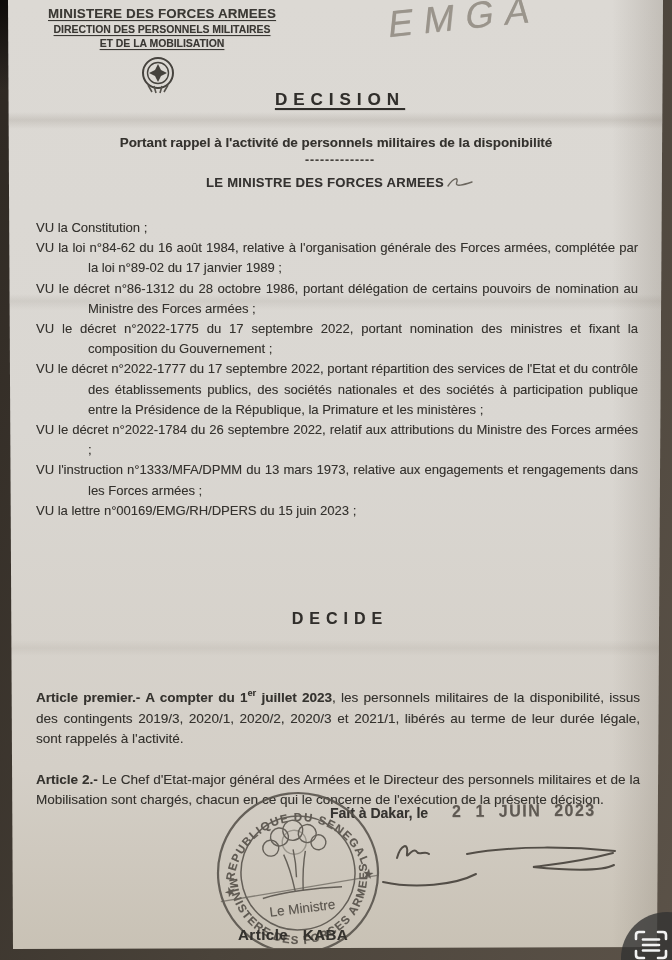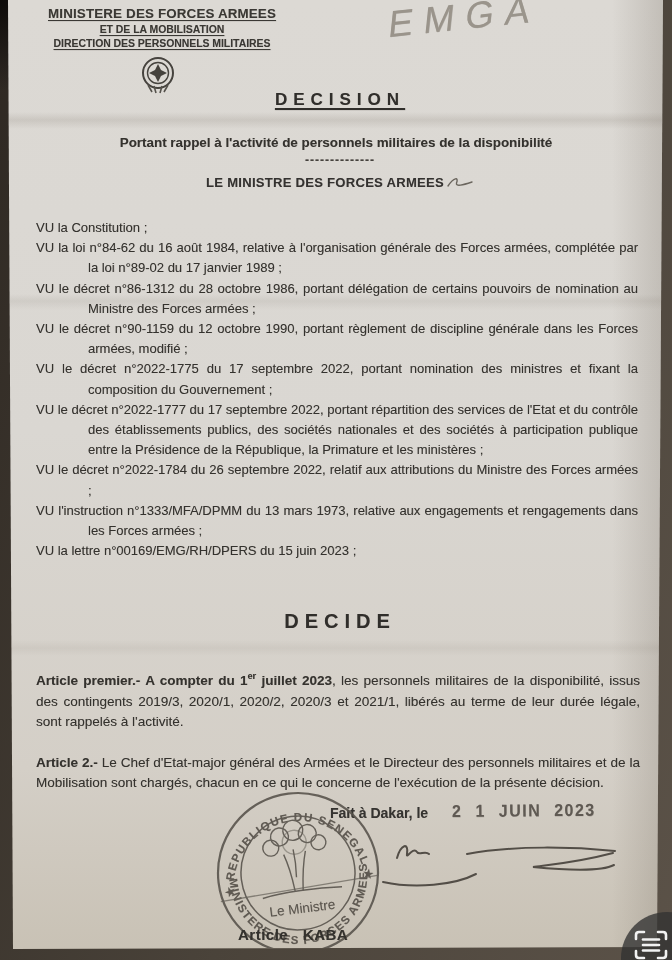--- a/index.html
+++ b/index.html
@@ -37,23 +37,23 @@
   .title{ left:10px; top:90px; width:660px; text-align:center; font-size:17px; font-weight:bold; letter-spacing:6px; color:#302e2b;}
   .title span{ text-decoration:underline; text-underline-offset:3px; text-decoration-thickness:1.6px;margin-top:33px;}
   .subject{ left:30px; top:135px; width:612px; text-align:center; font-size:13.4px; font-weight:bold;}
   .separator{ left:10px; top:153px; width:660px; text-align:center; font-size:12px; font-weight:bold; letter-spacing:1px; color:#45423d;}
   .authority{ left:10px; top:175px; width:660px; text-align:center; font-size:13px; font-weight:bold; letter-spacing:.3px; color:#343230;}
   .authority svg{ vertical-align:-2px; margin-left:2px;}
   
   .vu-list{ left:36px; top:218px; width:602px; font-size:13px; line-height:20.2px; text-align:justify;}
   .vu-item{ padding-left:52px; text-indent:-52px; }
   
-  .decide{ left:10px; top:610px; width:660px; text-align:center; font-size:20px; font-weight:bold; letter-spacing:6px; color:#302e2b;}
+  .decide{ left:10px; top:610px; width:660px; text-align:center; font-size:16px; font-weight:bold; letter-spacing:6px; color:#302e2b;}
   
-  .articles{ left:36px; top:666px; width:604px; font-size:13.5px; line-height:20.6px; text-align:justify;}
+  .articles{ left:36px; top:683px; width:604px; font-size:13.5px; line-height:20.6px; text-align:justify;}
   .article{ margin-bottom:15px; }
   .article .lead{ font-weight:bold; }
   .article sup{ font-size:9px; font-weight:bold; vertical-align:6px;}
   
   .place-line{ left:330px; top:805px; font-size:14px; font-weight:bold; color:#353330;}
   .date-stamp{ left:452px; top:802px; font-size:16px; color:#4c4640; letter-spacing:1.5px; word-spacing:7px; transform:scaleY(1.08) rotate(-.5deg); font-weight:bold; opacity:.85;}
   .signer{ left:238px; top:926px; font-size:15px; font-weight:bold; letter-spacing:.5px; word-spacing:10px; color:#33312d;}
   
   .stamp{ left:212px; top:787px; transform:rotate(-7deg); opacity:.88;}
   
@@ -64,22 +64,22 @@
   .scan-btn svg{ position:absolute; left:9px; top:16px;}
 </style>
 </head>
 <body>
 
 <div id="frame">
   <div class="paper doc">
 
     <div class="abs letterhead">
       <div class="l1"><span class="u">MINISTERE DES FORCES ARMEES</span></div>
+      <div class="l2"><span class="u">DIRECTION DES PERSONNELS MILITAIRES</span></div>
       <div class="l2"><span class="u">ET DE LA MOBILISATION</span></div>
-      <div class="l2"><span class="u">DIRECTION DES PERSONNELS MILITAIRES</span></div>
     </div>
 
     <svg class="abs" style="left:136px;top:52px;" width="44" height="48" viewBox="0 0 44 48">
       <g stroke="#46433e" fill="none" stroke-width="2">
         <circle cx="22" cy="21" r="15"></circle>
         <circle cx="22" cy="21" r="10.5" stroke-width="1.4"></circle>
       </g>
       <path d="M22 12 L25 18 L31 21 L25 24 L22 30 L19 24 L13 21 L19 18 Z" fill="#45423d"></path>
       <path d="M12 33 L16 40 M32 33 L28 40 M18 34 L20 41 M26 34 L24 41" stroke="#55524c" stroke-width="1.6" fill="none"></path>
     </svg>
@@ -97,21 +97,20 @@
     <div class="abs authority">
       <span>LE MINISTRE DES FORCES ARMEES</span><svg width="28" height="14" viewBox="0 0 28 14">
           <path d="M2 11 C8 2 13 2 10.5 8 C9.5 12 17 10 26 7" stroke="#6a655d" stroke-width="1.4" fill="none" stroke-linecap="round"></path>
         </svg>
     </div>
 
     <div class="abs vu-list">
       <div class="vu-item">VU la Constitution ;</div>
       <div class="vu-item">VU la loi n°84-62 du 16 août 1984, relative à l'organisation générale des Forces armées, complétée par la loi n°89-02 du 17 janvier 1989 ;</div>
       <div class="vu-item">VU le décret n°86-1312 du 28 octobre 1986, portant délégation de certains pouvoirs de nomination au Ministre des Forces armées ;</div>
-      <div class="vu-item">VU le décret n°90-1159 du 12 octobre 1990, portant règlement de discipline générale dans les Forces armées, modifié ;</div>
       <div class="vu-item">VU le décret n°2022-1775 du 17 septembre 2022, portant nomination des ministres et fixant la composition du Gouvernement ;</div>
       <div class="vu-item">VU le décret n°2022-1777 du 17 septembre 2022, portant répartition des services de l'Etat et du contrôle des établissements publics, des sociétés nationales et des sociétés à participation publique entre la Présidence de la République, la Primature et les ministères ;</div>
       <div class="vu-item">VU le décret n°2022-1784 du 26 septembre 2022, relatif aux attributions du Ministre des Forces armées ;</div>
       <div class="vu-item">VU l'instruction n°1333/MFA/DPMM du 13 mars 1973, relative aux engagements et rengagements dans les Forces armées ;</div>
       <div class="vu-item">VU la lettre n°00169/EMG/RH/DPERS du 15 juin 2023 ;</div>
     </div>
 
     <div class="abs decide">DECIDE</div>
 
     <div class="abs articles">

